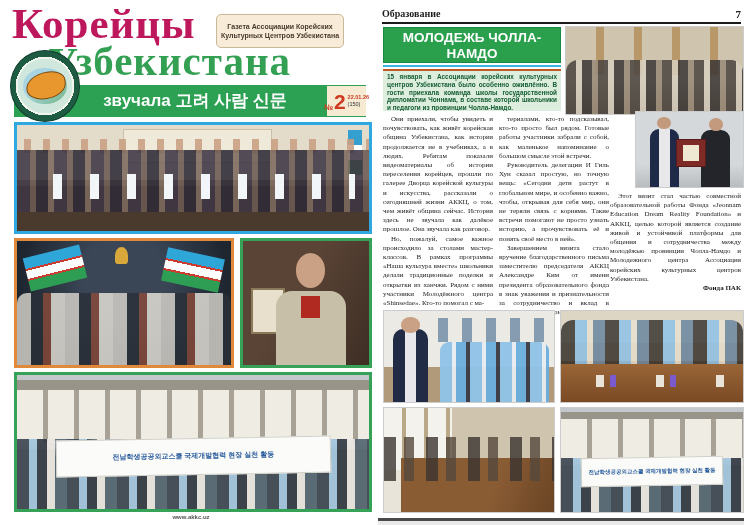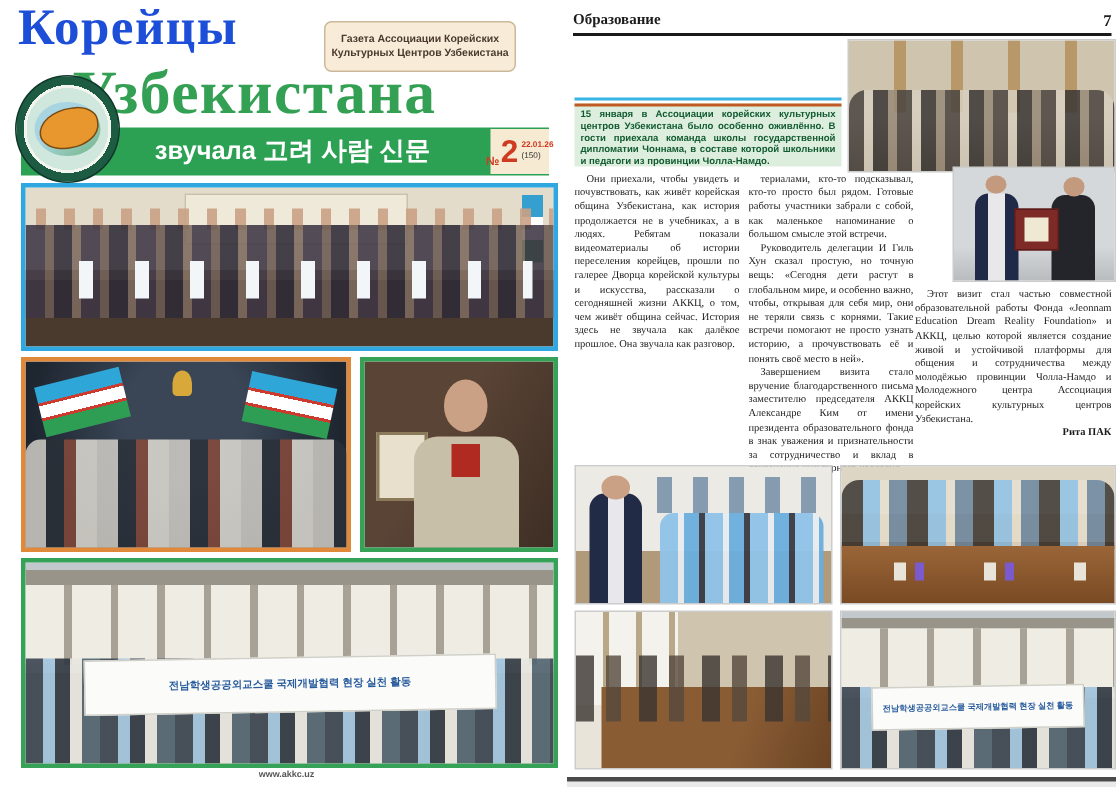--- a/index.html
+++ b/index.html
@@ -4,22 +4,22 @@
 <style>
   html,body{margin:0;padding:0;background:#ffffff;}
   .canvas{position:relative;width:744px;height:525px;background:#ffffff;overflow:hidden;
           font-family:"Liberation Serif",serif;color:#1c1c1c;}
   .page{position:absolute;background:#ffffff;}
   .page-left{left:8px;top:8px;width:366px;height:514px;}
   .page-right{left:378px;top:8px;width:366px;height:510px;
               border-bottom:3px solid #4a4a4a;box-shadow:1px 0 0 #cccccc, 0 4px 0 #e9e9e9;}
 
   
-  .title1{position:absolute;left:4px;top:-6px;font-size:34px;font-weight:bold;
-          color:#1d4ed8;letter-spacing:1px;line-height:1;}
+  .title1{position:absolute;left:4px;top:-6px;font-size:43px;font-weight:bold;
+          color:#be185d;letter-spacing:1px;line-height:1;}
   .title2{position:absolute;left:40px;top:33px;font-size:41px;font-weight:bold;
           color:#33a053;letter-spacing:1px;line-height:1;}
   .tagline{position:absolute;left:208px;top:6px;width:128px;height:34px;background:#f8ecd9;
            border:1px solid #c9b89a;border-radius:5px;font-family:"Liberation Sans",sans-serif;
            font-size:7px;font-weight:bold;color:#4a392c;text-align:center;line-height:9px;
            box-sizing:border-box;padding-top:7px;}
   .kbar{position:absolute;left:6px;top:77px;width:352px;height:32px;background:#2ca153;
         box-sizing:border-box;}
   .kbar-text{position:absolute;left:56px;right:46px;top:0;height:32px;line-height:32px;
              text-align:center;color:#ffffff;font-weight:bold;font-size:17px;
@@ -248,48 +248,53 @@
   </section>
 
   <section class="page page-right">
 
     <div class="rp-header">
       <span class="rp-section">Образование</span>
       <span class="rp-pagenum">7</span>
     </div>
     <div class="rp-rule"></div>
 
+    <div class="headline">
+      <div>МОЛОДЕЖЬ ЧОЛЛА-НАМДО</div>
+      <div>И АККЦ</div>
+    </div>
     <div class="cyan-line"></div>
 
     <div class="lead">15 января в Ассоциации корейских культурных центров Узбекистана было особенно оживлённо. В гости приехала команда школы государственной дипломатии Чоннама, в составе которой школьники и педагоги из провинции Чолла-Намдо.</div>
 
     <figure class="ph ph-classroom fr-thin" style="left:187px;top:18px;width:179px;height:89px;margin:0;">
       <div class="windows"></div>
       <div class="crowd"></div>
     </figure>
 
     <figure class="ph ph-award fr-thin" style="left:257px;top:103px;width:109px;height:77px;margin:0;">
       <div class="p1"></div>
       <div class="p2"></div>
       <div class="h1"></div>
       <div class="h2"></div>
       <div class="plaque"></div>
     </figure>
 
     <div class="bodycol col1">
       <p>Они приехали, чтобы увидеть и почувствовать, как живёт корейская община Узбекистана, как история продолжается не в учебниках, а в людях. Ребятам показали видеоматериалы об истории переселения корейцев, прошли по галерее Дворца корейской культуры и искусства, рассказали о сегодняшней жизни АККЦ, о том, чем живёт община сейчас. История здесь не звучала как далёкое прошлое. Она звучала как разговор.</p>
+      <p>Но, пожалуй, самое важное происходило за столами мастер-классов. В рамках программы «Наша культура вместе» школьники делали традиционные поделки и открытки из ханчжи. Рядом с ними участники Молодёжного центра «Shinsedae». Кто-то помогал с ма-</p>
     </div>
     <div class="bodycol col2">
       <p>териалами, кто-то подсказывал, кто-то просто был рядом. Готовые работы участники забрали с собой, как маленькое напоминание о большом смысле этой встречи.</p>
       <p>Руководитель делегации И Гиль Хун сказал простую, но точную вещь: «Сегодня дети растут в глобальном мире, и особенно важно, чтобы, открывая для себя мир, они не теряли связь с корнями. Такие встречи помогают не просто узнать историю, а прочувствовать её и понять своё место в ней».</p>
       <p>Завершением визита стало вручение благодарственного письма заместителю председателя АККЦ Александре Ким от имени президента образовательного фонда в знак уважения и признательности за сотрудничество и вклад в сохранение культурного наследия.</p>
     </div>
     <div class="bodycol col3">
       <p>Этот визит стал частью совместной образовательной работы Фонда «Jeonnam Education Dream Reality Foundation» и АККЦ, целью которой является создание живой и устойчивой платформы для общения и сотрудничества между молодёжью провинции Чолла-Намдо и Молодежного центра Ассоциация корейских культурных центров Узбекистана.</p>
-      <p class="byline">Рита ПАК</p>
+      <p class="byline">Фонда ПАК</p>
     </div>
 
     <figure class="ph ph-gallery fr-thin" style="left:5px;top:302px;width:172px;height:93px;margin:0;">
       <div class="frames"></div>
       <div class="guide"></div>
       <div class="ghead"></div>
       <div class="students"></div>
     </figure>
 
     <figure class="ph ph-crafts fr-thin" style="left:182px;top:302px;width:184px;height:93px;margin:0;">

